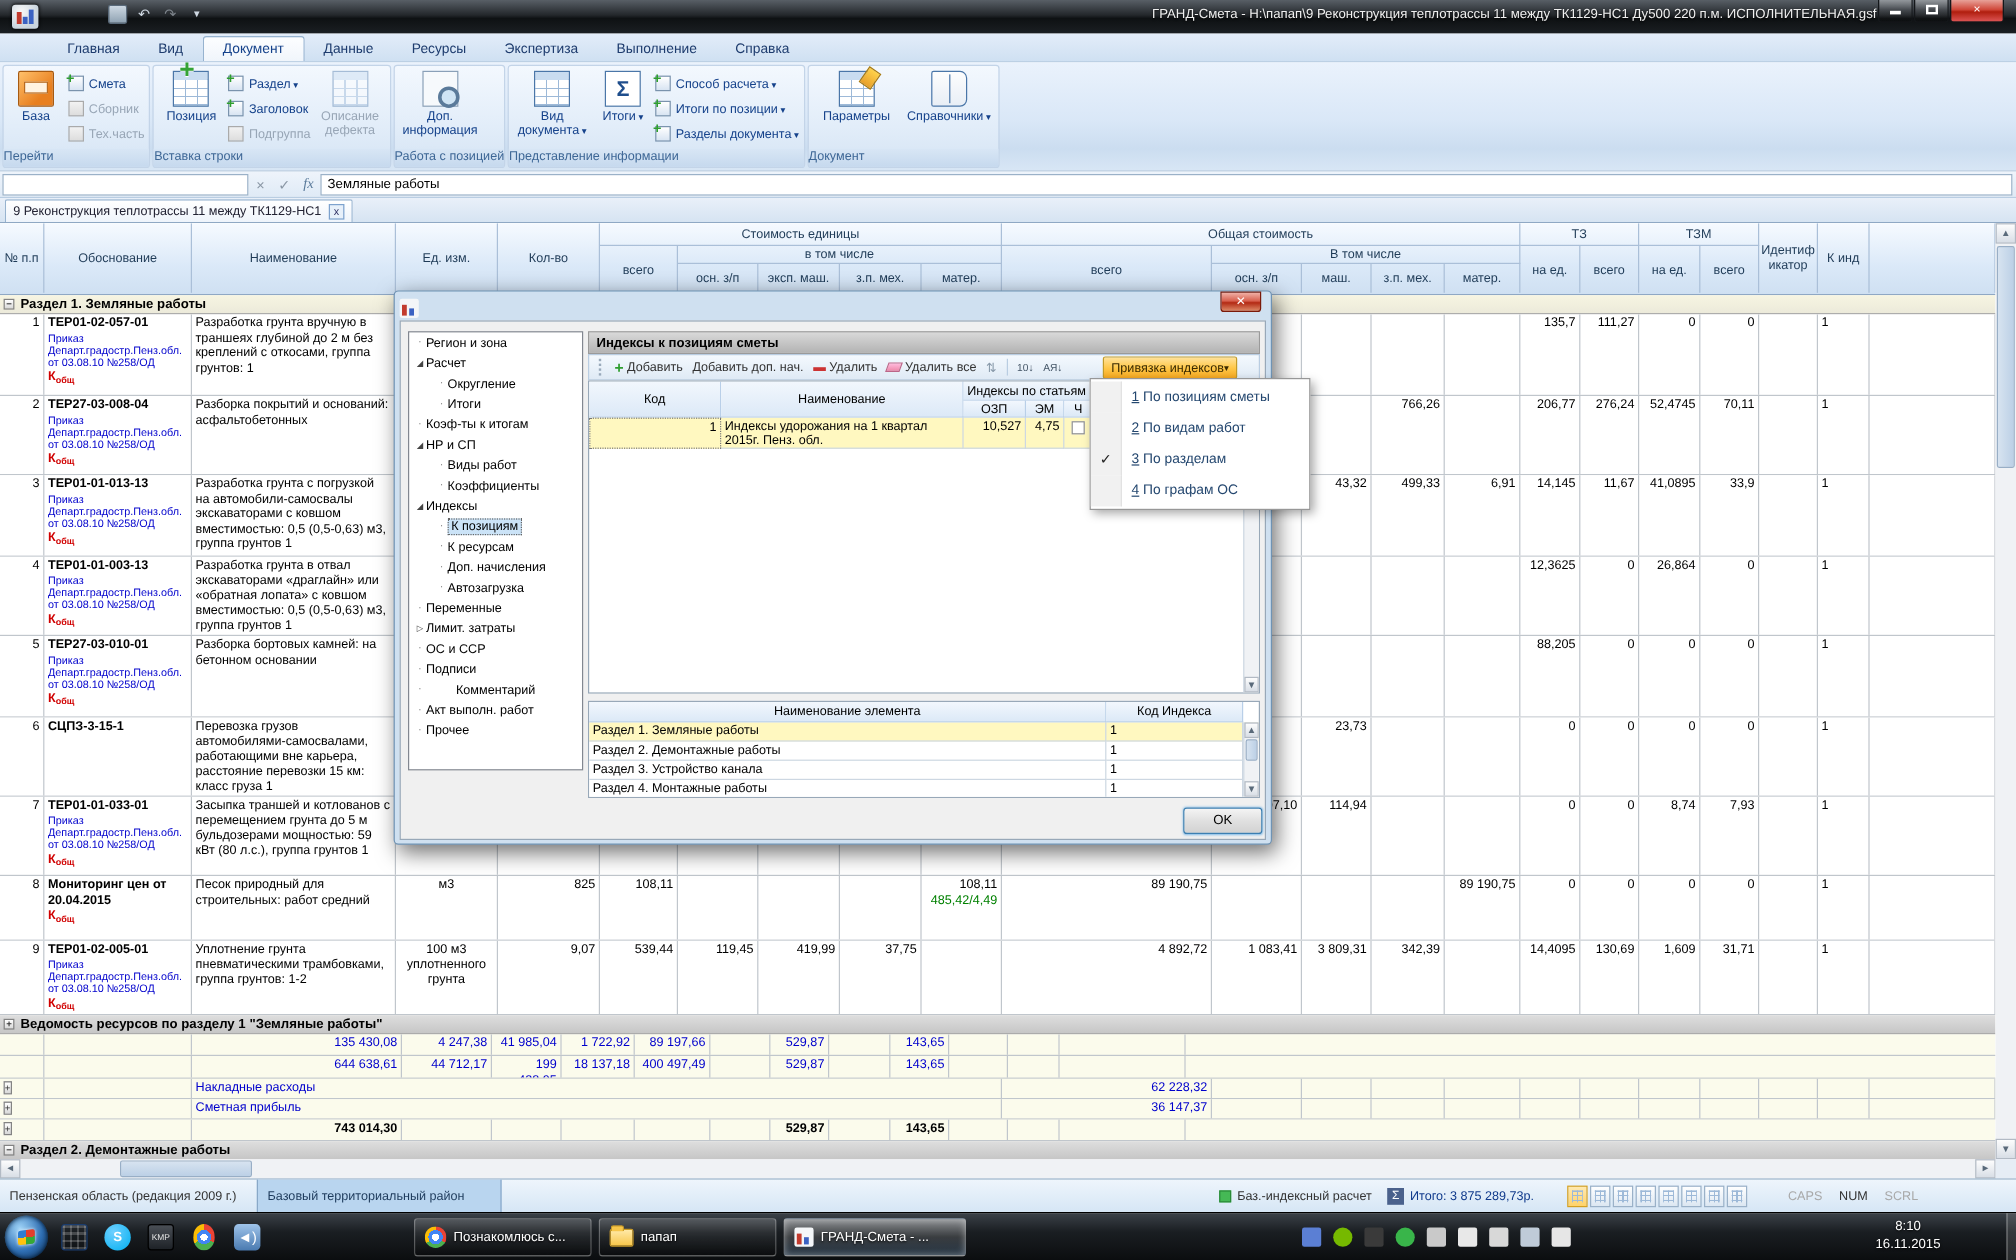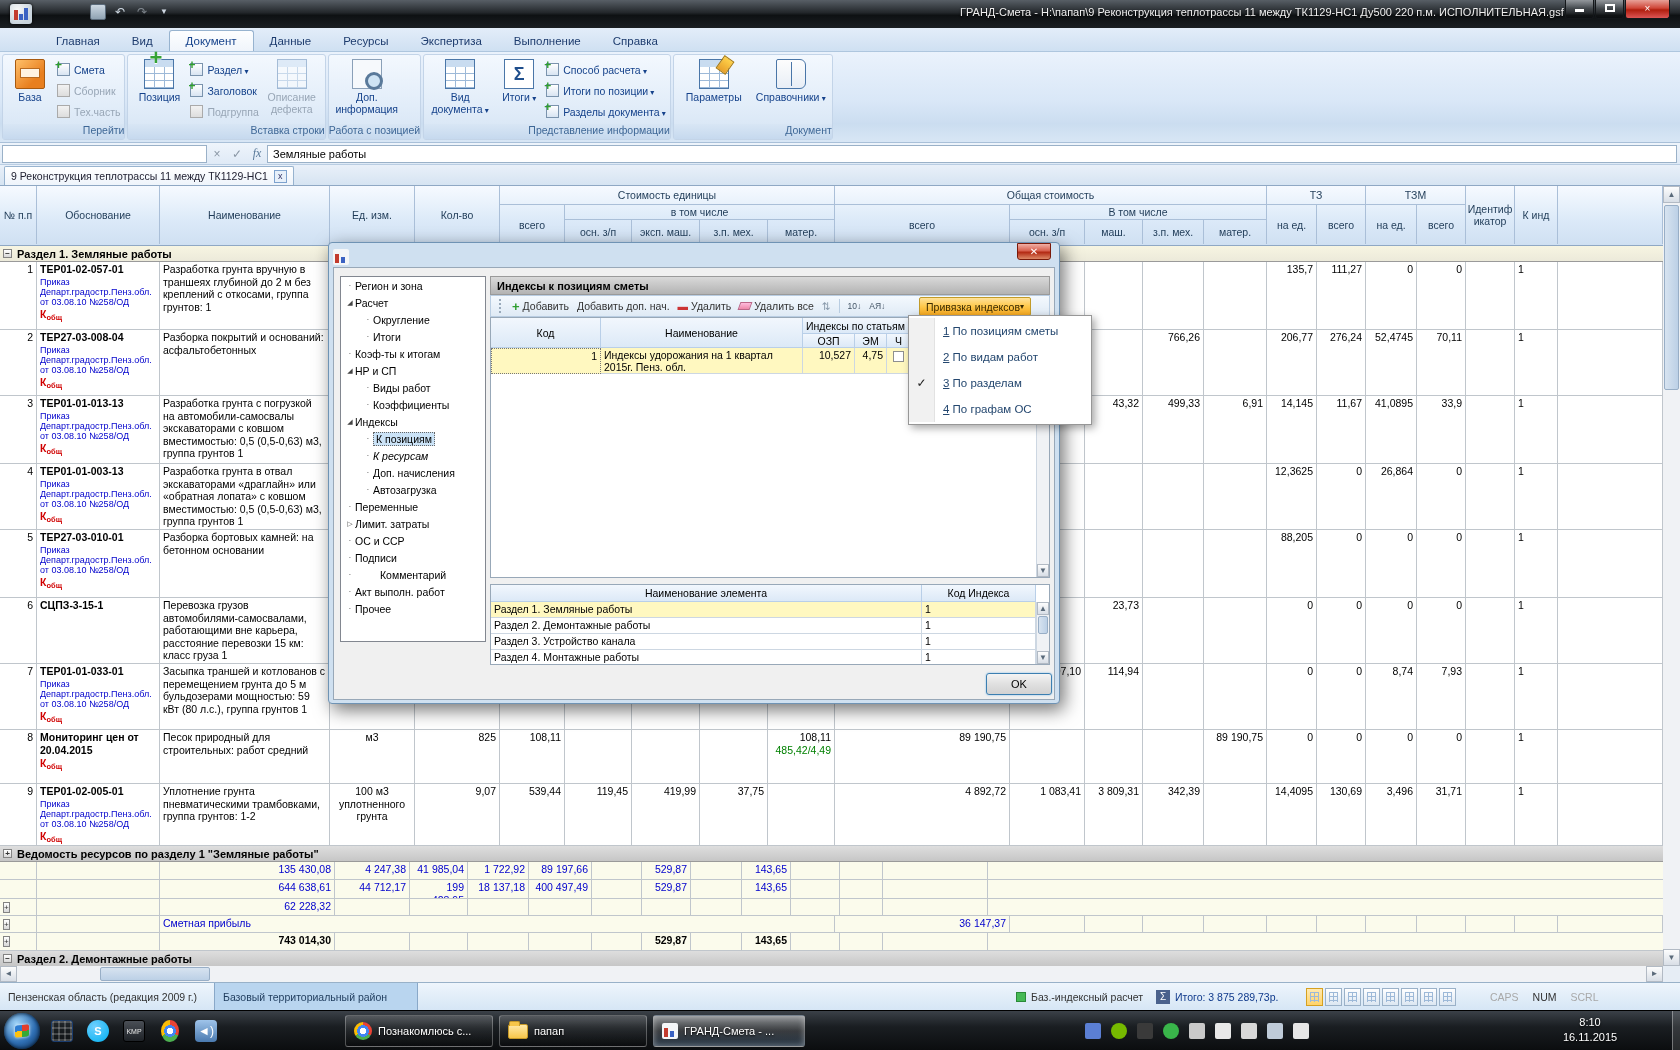--- a/index.html
+++ b/index.html
@@ -19,21 +19,21 @@
   .wb.close{width:45px;background:linear-gradient(#e8a198,#cf4638 45%,#b01e0e 55%,#d55)}
   .wb .mini{display:inline-block;width:9px;height:3px;background:#fff;margin-top:9px}
   .wb .maxi{display:inline-block;width:10px;height:8px;border:2px solid #fff;margin-top:4px}
   
   #tabrow{left:0;top:28px;width:1680px;height:24px;background:linear-gradient(#e3edf9,#cfe0f2);border-bottom:1px solid #aec6de;display:flex;align-items:flex-end;padding-left:40px}
   .rtab{padding:4px 16px;color:#1e3c6e;font-size:11.5px}
   .rtab.active{background:linear-gradient(#fdfeff,#f0f5fb);border:1px solid #97b3cf;border-bottom:none;border-radius:3px 3px 0 0;color:#15428b}
   #ribbon{left:0;top:52px;width:1680px;height:91px;background:linear-gradient(#eaf2fc,#d9e7f7 55%,#cbddf0 80%,#d8e6f5);border-bottom:1px solid #a9c0d8;display:flex;padding:2px 2px 0 2px}
   .rgroup{height:86px;margin-right:2px;border:1px solid #c3d4e8;border-radius:3px;background:linear-gradient(#f3f8fe,#e2edf9 60%,#d5e4f4);display:flex;flex-direction:column}
   .rgc{flex:1;display:flex;padding:2px 4px;gap:4px}
-  .rgl{height:15px;text-align:right;font-size:10.5px;color:#3e6796;background:linear-gradient(#d8e6f5,#c6d9ee)}
+  .rgl{height:15px;text-align:left;font-size:10.5px;color:#3e6796;background:linear-gradient(#d8e6f5,#c6d9ee)}
   .bbtn{display:flex;flex-direction:column;align-items:center;justify-content:flex-start;color:#15428b;font-size:10.5px;text-align:center;line-height:12px;padding-top:2px}
   .bbtn.dis{color:#98a6b6}
   .scol{display:flex;flex-direction:column;justify-content:flex-start;gap:2px;padding-top:3px}
   .sbtn{display:flex;align-items:center;gap:4px;color:#15428b;font-size:10.5px;height:19px;white-space:nowrap}
   .sbtn.dis{color:#98a6b6}
   .dd::after{content:" ▾";font-size:8px;color:inherit}
   
   .i13{width:13px;height:13px;border:1px solid #7a93ad;background:linear-gradient(#fff,#d8e4f2);position:relative;flex:0 0 13px}
   .i13.gp::after{content:"+";position:absolute;left:-3px;top:-6px;color:#2f9e2f;font-weight:bold;font-size:12px}
   .i13.gray{background:linear-gradient(#f2f2f2,#ddd);border-color:#aaa}
@@ -585,21 +585,21 @@
       <div class="gc num" style="width: 68px;">419,99</div>
       <div class="gc num" style="width: 68px;">37,75</div>
       <div class="gc num" style="width: 67px;"></div>
       <div class="gc num" style="width: 175px;">4 892,72</div>
       <div class="gc num" style="width: 75px;">1 083,41</div>
       <div class="gc num" style="width: 58px;">3 809,31</div>
       <div class="gc num" style="width: 61px;">342,39</div>
       <div class="gc num" style="width: 63px;"></div>
       <div class="gc num" style="width: 50px;">14,4095</div>
       <div class="gc num" style="width: 49px;">130,69</div>
-      <div class="gc num" style="width: 51px;">3,496</div>
+      <div class="gc num" style="width: 51px;">1,609</div>
       <div class="gc num" style="width: 49px;">31,71</div>
       <div class="gc " style="width: 49px;"></div>
       <div class="gc " style="width: 43px;">1</div>
       <div class="gc " style="width: 105px;"></div>
     </div>
     <div class="secbar secg" style="height: 16px;">
       <span class="exp">+</span>
       <span>Ведомость ресурсов по разделу 1 "Земляные работы"</span>
     </div>
     <div class="grow frow" style="height: 18px;">
@@ -630,20 +630,21 @@
       <div class="gc num fblue" style="width: 49px;">529,87</div>
       <div class="gc " style="width: 51px;"></div>
       <div class="gc num fblue" style="width: 49px;">143,65</div>
       <div class="gc " style="width: 49px;"></div>
       <div class="gc " style="width: 43px;"></div>
       <div class="gc " style="width: 105px;"></div>
     </div>
     <div class="grow frow" style="height: 17px;">
       <div class="gc " style="width: 37px;"><span class="exp" style="margin: 1px 0px 0px;">+</span></div>
       <div class="gc " style="width: 123px;"></div>
+      <div class="gc  fblue" style="width: 675px;">Накладные расходы</div>
       <div class="gc num fblue" style="width: 175px;">62 228,32</div>
       <div class="gc num fblue" style="width: 75px;"></div>
       <div class="gc num fblue" style="width: 58px;"></div>
       <div class="gc num fblue" style="width: 61px;"></div>
       <div class="gc num fblue" style="width: 63px;"></div>
       <div class="gc " style="width: 50px;"></div>
       <div class="gc num fblue" style="width: 49px;"></div>
       <div class="gc " style="width: 51px;"></div>
       <div class="gc num fblue" style="width: 49px;"></div>
       <div class="gc " style="width: 49px;"></div>
@@ -821,21 +822,21 @@
           <span>Коэффициенты</span>
         </div>
         <div class="tnode" style="padding-left: 4px;">
           <span class="tmark">◢</span>
           <span>Индексы</span>
         </div>
         <div class="tnode" style="padding-left: 22px;">
           <span class="tmark">·</span>
           <span class="tsel">К позициям</span>
         </div>
-        <div class="tnode" style="padding-left: 22px; font-style: italic;">
+        <div class="tnode" style="padding-left: 22px;">
           <span class="tmark">·</span>
           <span>К ресурсам</span>
         </div>
         <div class="tnode" style="padding-left: 22px;">
           <span class="tmark">·</span>
           <span>Доп. начисления</span>
         </div>
         <div class="tnode" style="padding-left: 22px;">
           <span class="tmark">·</span>
           <span>Автозагрузка</span>

